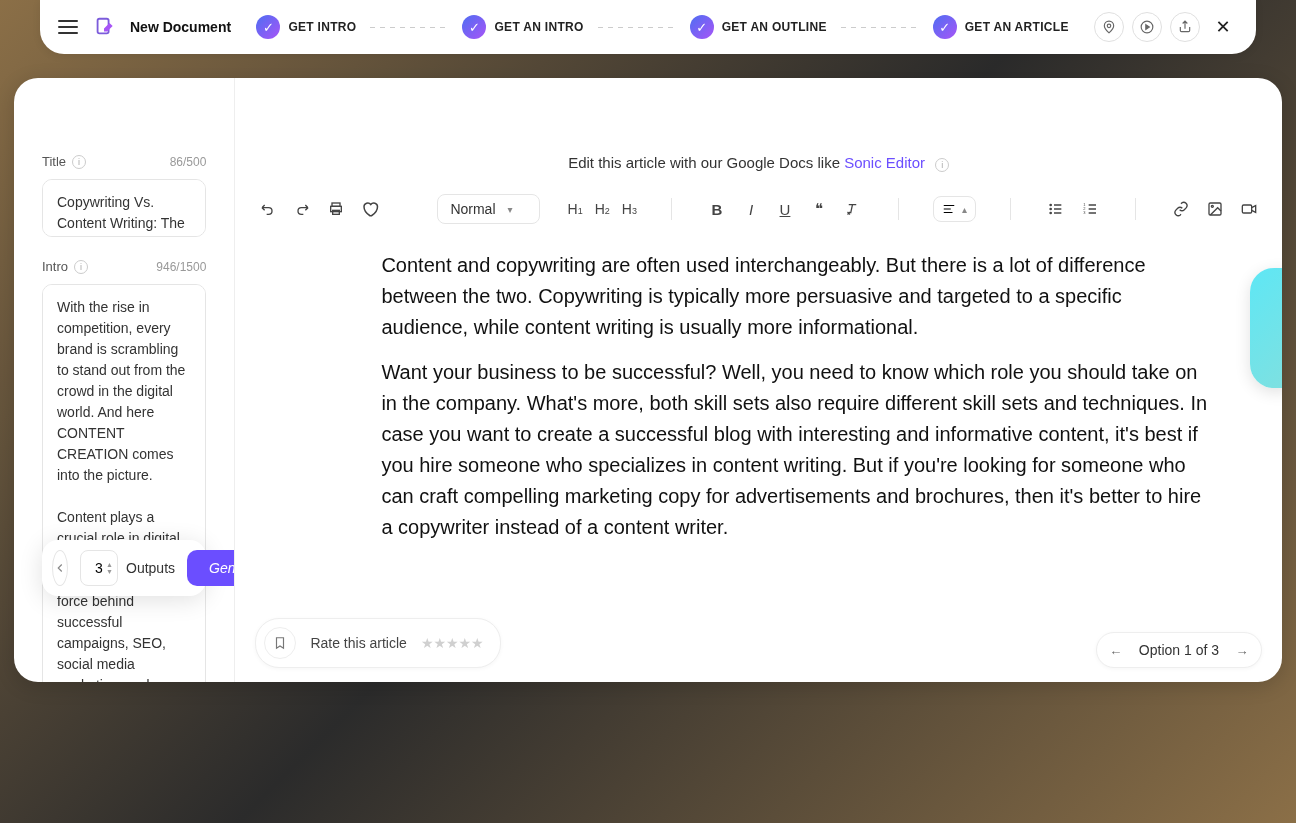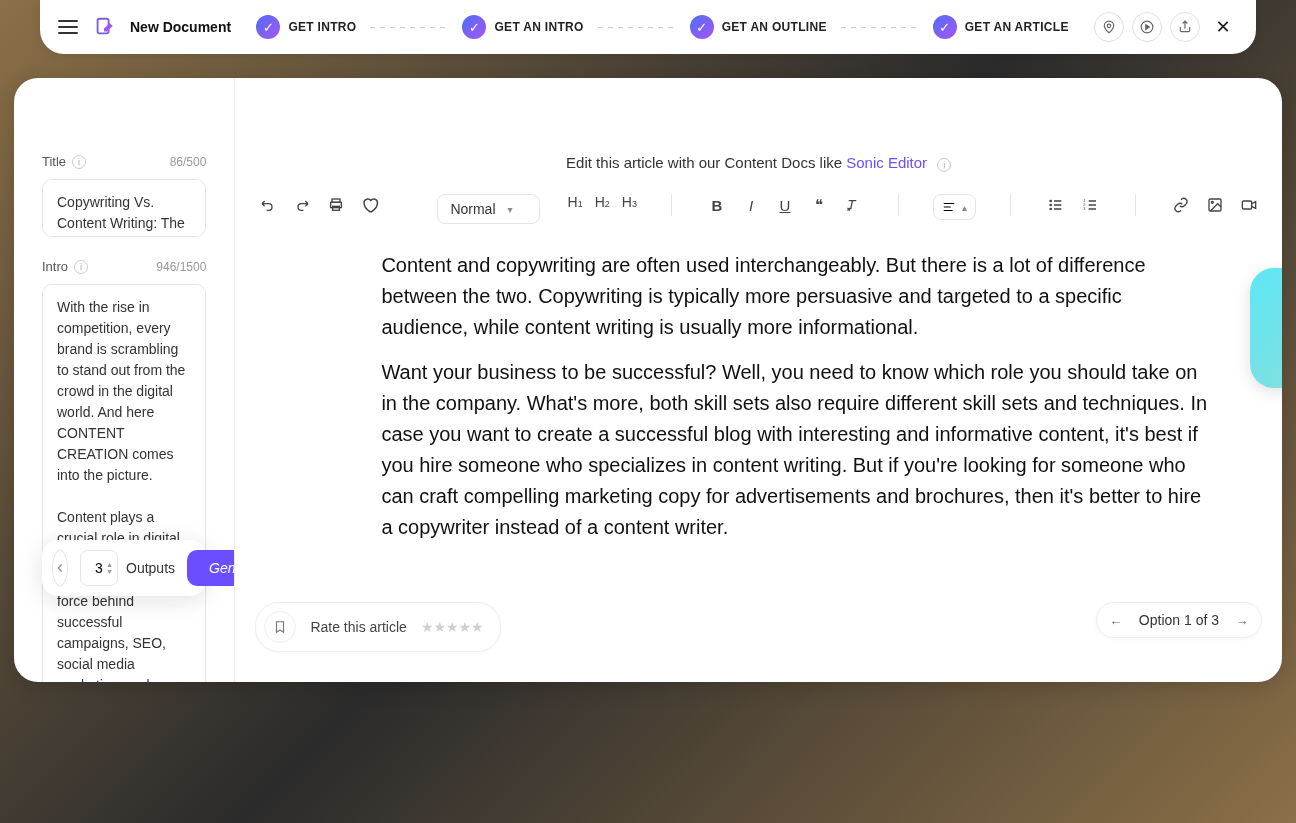--- a/index.html
+++ b/index.html
@@ -41,34 +41,34 @@
     .outputs-stepper { position: absolute; right: 4px; display: flex; flex-direction: column; font-size: 7px; color: #999; line-height: 1; }
     .outputs-label { font-size: 14px; color: #333; }
     .generate-btn { background: #6b4eff; color: #fff; border: none; border-radius: 10px; padding: 10px 22px; font-size: 14px; font-weight: 500; cursor: pointer; font-style: italic; }
     .nav-right-disabled { color: #ccc; }
     
     .right-panel { flex: 1; display: flex; flex-direction: column; position: relative; }
     .editor-prompt { text-align: center; padding: 76px 0 14px 0; font-size: 15px; color: #333; }
     .editor-link { color: #6b4eff; font-weight: 500; text-align: center; }
     .prompt-info { display: inline-flex; margin-left: 6px; }
     
-    .toolbar { display: flex; align-items: flex-start; padding: 8px 22px; gap: 28px; }
+    .toolbar { display: flex; align-items: center; padding: 8px 22px; gap: 28px; }
     .tb-group { display: flex; align-items: center; gap: 12px; }
     .tb-btn { width: 22px; height: 22px; display: flex; align-items: center; justify-content: center; cursor: pointer; color: #444; font-size: 15px; }
     .tb-sep { width: 1px; height: 22px; background: #e5e5e5; margin: 0 6px; }
     .style-select { border: 1px solid #e5e5e5; border-radius: 8px; padding: 6px 26px 6px 12px; font-size: 14px; color: #333; background: #fff; position: relative; display: flex; align-items: center; gap: 12px; cursor: pointer; }
     .style-chevron { font-size: 10px; color: #888; }
     .heading-btn { font-size: 14px; color: #444; cursor: pointer; display:flex; align-items:baseline; }
     .heading-btn sub { font-size: 9px; }
     .align-wrap { border: 1px solid #e5e5e5; border-radius: 8px; padding: 5px 8px; display: flex; align-items: center; gap: 6px; cursor: pointer; }
     
     .article-body { padding: 18px 68px 20px 146px; font-size: 20px; line-height: 1.55; color: #111; flex: 1; overflow: auto; }
     .article-body p { margin-bottom: 14px; }
     
-    .bottom-bar { position: absolute; bottom: 16px; left: 0; right: 0; padding: 12px 20px 14px 20px; display: flex; align-items: flex-start; justify-content: space-between; }
+    .bottom-bar { position: absolute; bottom: 0; left: 0; right: 0; padding: 12px 20px 14px 20px; display: flex; align-items: flex-end; justify-content: space-between; }
     .rate-pill { display: flex; align-items: center; gap: 14px; background: #fff; border: 1px solid #eee; border-radius: 24px; padding: 8px 16px 8px 8px; box-shadow: 0 1px 4px rgba(0,0,0,0.04); }
     .bookmark-circle { width: 32px; height: 32px; border-radius: 50%; border: 1px solid #eee; display: flex; align-items: center; justify-content: center; color: #777; }
     .rate-label { font-size: 14px; color: #444; }
     .stars { display: flex; gap: 2px; color: #d0d0d0; font-size: 14px; }
     .option-pill { display: flex; align-items: center; gap: 14px; background: #fff; border: 1px solid #eee; border-radius: 24px; padding: 8px 10px 8px 10px; box-shadow: 0 1px 4px rgba(0,0,0,0.04); }
     .option-arrow { width: 18px; height: 18px; display: flex; align-items: center; justify-content: center; color: #666; font-size: 13px; }
     .option-label { font-size: 14px; color: #333; }
     
     .float-tab { position: absolute; right: -8px; top: 190px; width: 40px; height: 120px; background: linear-gradient(135deg, #5ee7f5, #7fe0e0); border-radius: 24px 0 0 24px; box-shadow: 0 4px 16px rgba(0,0,0,0.12); }
   </style>
@@ -176,21 +176,21 @@
       <div class="nav-arrow-btn nav-right-disabled">
         <svg width="14" height="14" viewBox="0 0 24 24" fill="none" stroke="currentColor" stroke-width="2">
             <path d="M9 18l6-6-6-6"></path>
           </svg>
       </div>
     </div>
   </div>
 
   <div class="right-panel">
     <div class="editor-prompt">
-      <span>Edit this article with our Content Docs like </span><a class="editor-link">Sonic Editor</a>
+      <span>Edit this article with our Google Docs like </span><a class="editor-link">Sonic Editor</a>
       <span class="info-icon prompt-info">i</span>
     </div>
 
     <div class="toolbar">
       <div class="tb-group">
         <div class="tb-btn">
             <svg width="16" height="16" viewBox="0 0 24 24" fill="none" stroke="currentColor" stroke-width="2">
               <path d="M3 10h10a5 5 0 010 10h-3M3 10l4-4M3 10l4 4"></path>
             </svg>
           </div>

